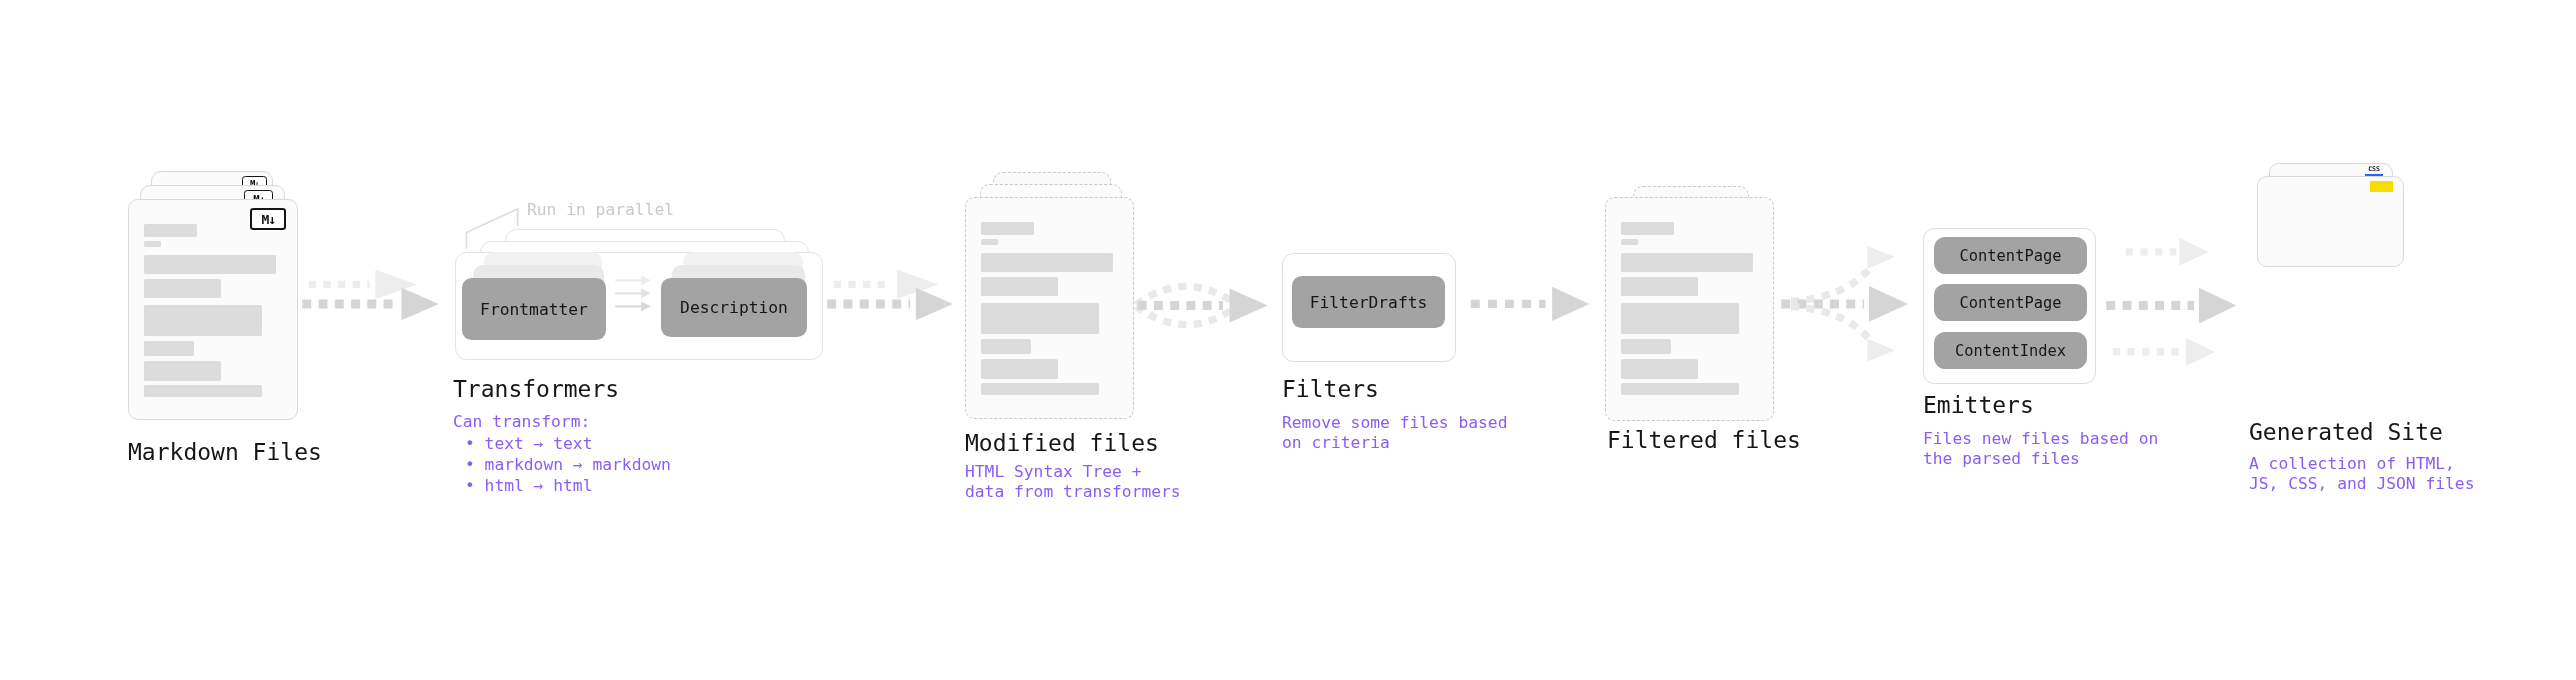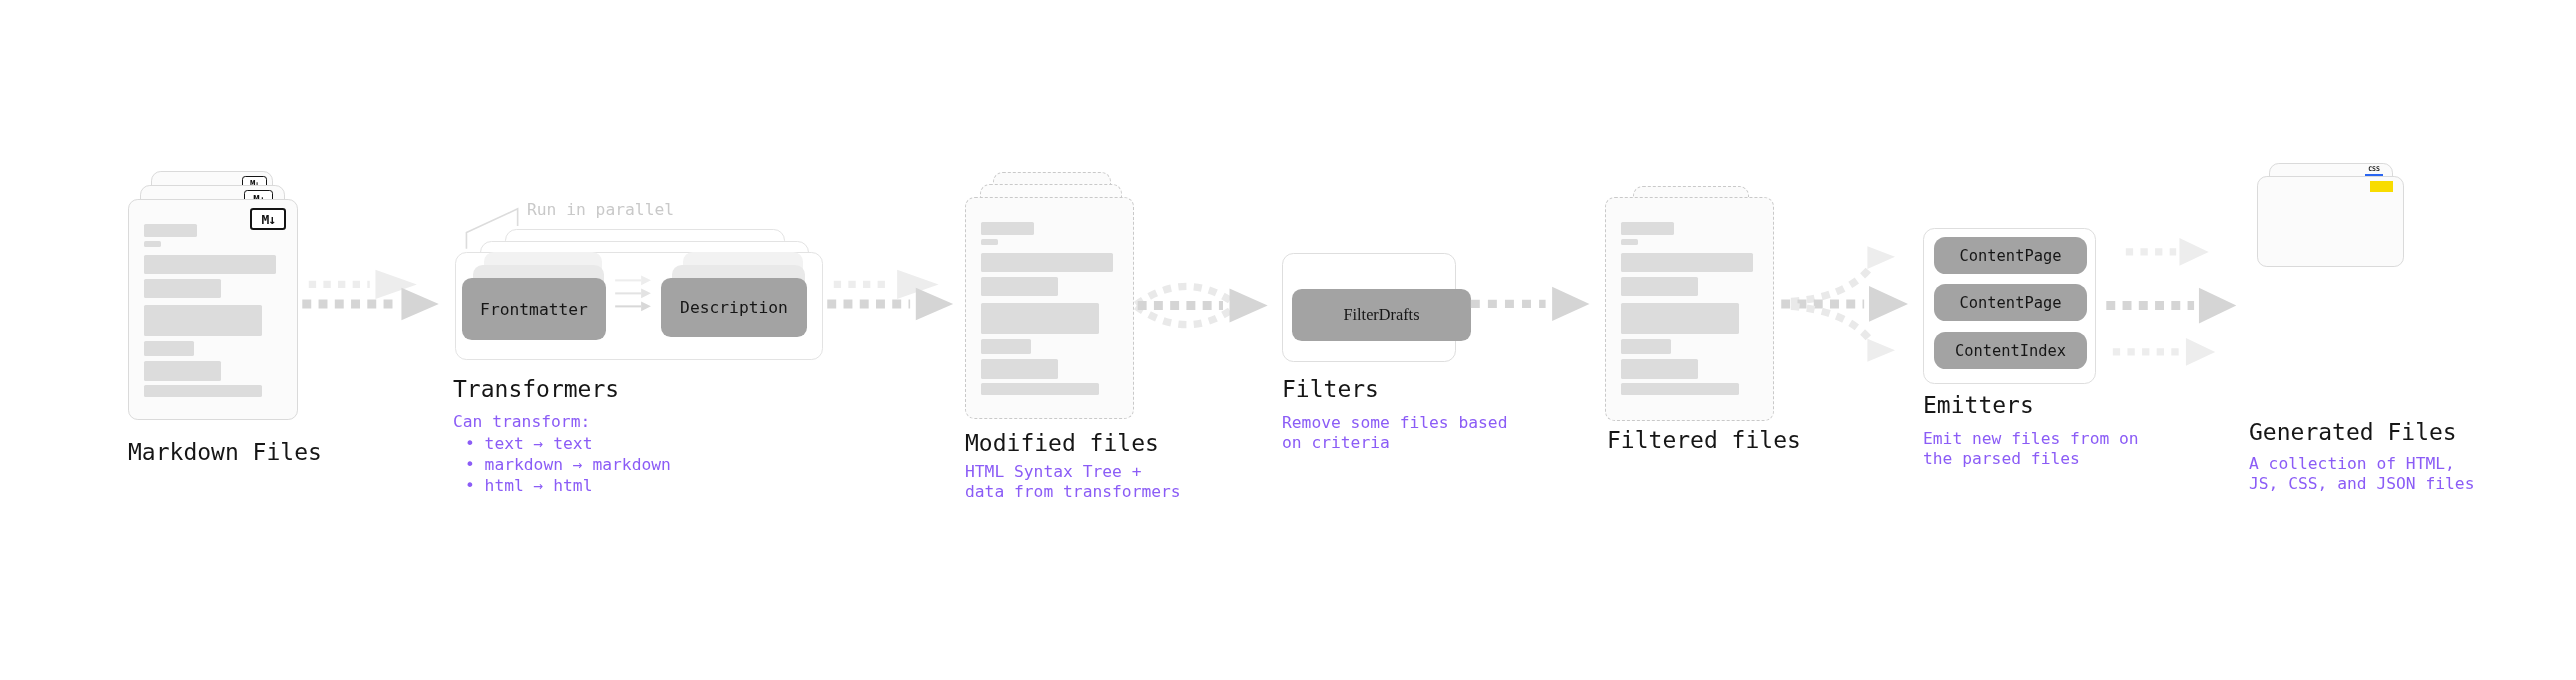--- a/index.html
+++ b/index.html
@@ -130,21 +130,21 @@
       <div class="bar b7"></div>
       <div class="bar b8"></div>
     </div>
     <div class="title" style="left:965px;top:431px;">Modified files</div>
     <div class="caption" style="left:965px;top:463px;">HTML Syntax Tree +</div>
     <div class="caption" style="left:965px;top:483px;">data from transformers</div>
   </div>
 
   <div class="stage">
     <div class="frame solid" style="left:1282px;top:253px;width:172px;height:107px;"></div>
-    <div class="pill" style="left:1292px;top:289px;width:179px;height:52px;font-family:Liberation Serif, serif;">FilterDrafts</div>
+    <div class="pill" style="left:1292px;top:276px;width:153px;height:52px;">FilterDrafts</div>
     <div class="title" style="left:1282px;top:377px;">Filters</div>
     <div class="caption" style="left:1282px;top:414px;">Remove some files based</div>
     <div class="caption" style="left:1282px;top:434px;">on criteria</div>
   </div>
 
   <div class="stage">
     <div class="doc-card dashed" style="left:1633px;top:186px;width:114px;height:89px;"></div>
     <div class="doc-card dashed" style="left:1605px;top:197px;width:167px;height:222px;">
       <div class="bar b1"></div>
       <div class="bar b2"></div>
@@ -157,35 +157,35 @@
     </div>
     <div class="title" style="left:1607px;top:428px;">Filtered files</div>
   </div>
 
   <div class="stage">
     <div class="frame solid" style="left:1923px;top:228px;width:171px;height:154px;"></div>
     <div class="pill emit" style="left:1934px;top:237px;width:153px;height:37px;">ContentPage</div>
     <div class="pill emit" style="left:1934px;top:284px;width:153px;height:37px;">ContentPage</div>
     <div class="pill emit" style="left:1934px;top:332px;width:153px;height:37px;">ContentIndex</div>
     <div class="title" style="left:1923px;top:393px;">Emitters</div>
-    <div class="caption" style="left:1923px;top:430px;">Emit new files from on</div>
+    <div class="caption" style="left:1923px;top:430px;">Files new files based on</div>
     <div class="caption" style="left:1923px;top:450px;">the parsed files</div>
   </div>
 
   <div class="stage">
     <div class="doc-card" style="left:2269px;top:163px;width:122px;height:89px;">
       <div class="css-badge">
         <div class="css-word">CSS</div>
         <div class="css-bar"></div>
       </div>
     </div>
     <div class="doc-card" style="left:2257px;top:176px;width:145px;height:89px;">
       <div class="js-badge"></div>
     </div>
-    <div class="title" style="left:2249px;top:420px;">Generated Files</div>
+    <div class="title" style="left:2249px;top:420px;">Generated Site</div>
     <div class="caption" style="left:2249px;top:455px;">A collection of HTML,</div>
     <div class="caption" style="left:2249px;top:475px;">JS, CSS, and JSON files</div>
   </div>
 
   <svg class="connectors" width="2576" height="681" viewBox="0 0 3170 838">
 
     <g>
       <path class="dash light" d="M380 350 H455"></path>
       <polygon class="head light" points="462,332 462,368 513,350"></polygon>
       <path class="dash dark" d="M372 374 H487"></path>

